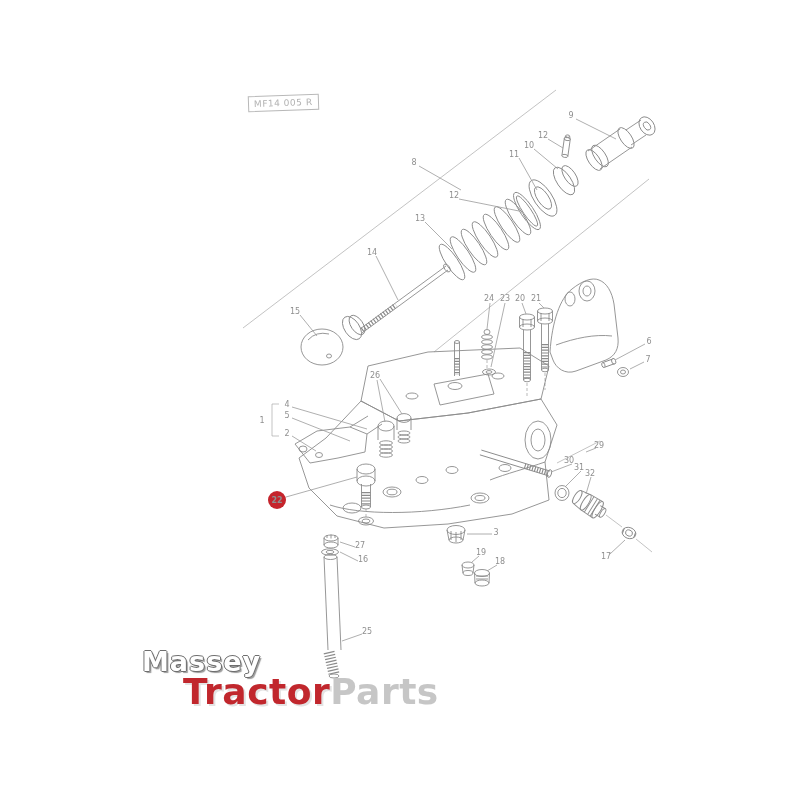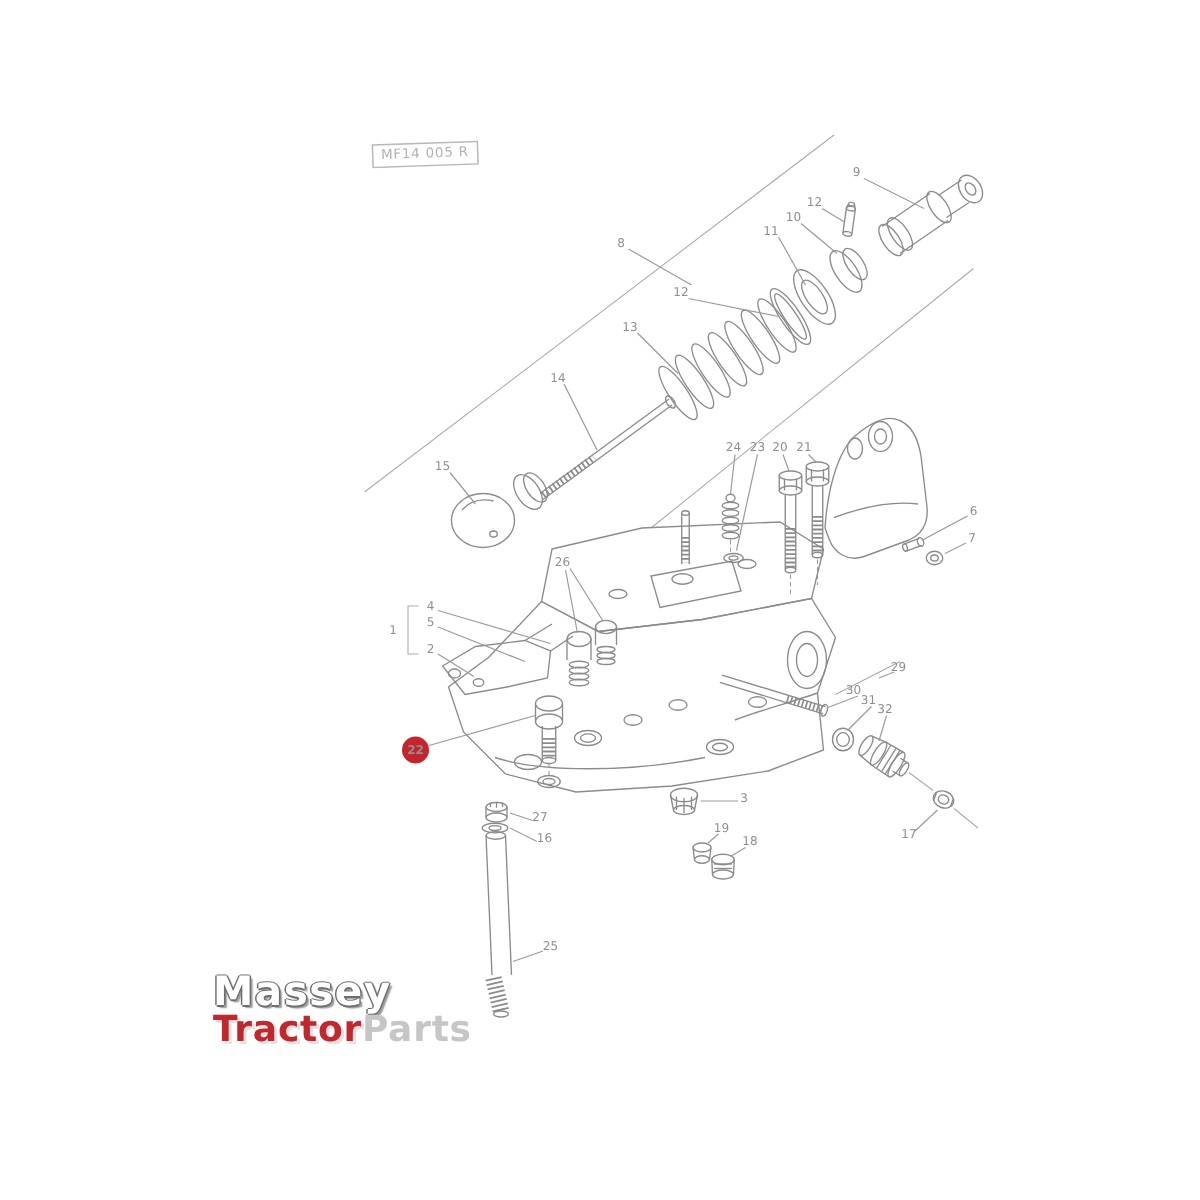--- a/index.html
+++ b/index.html
@@ -9,21 +9,21 @@
   .partline{stroke:#8b8b8b;stroke-width:0.9;fill:none;}
   .thinline{stroke:#a9a9a9;stroke-width:0.7;fill:none;}
   .thread{stroke:#8b8b8b;fill:none;}
   .hidden-line{stroke:#9c9c9c;stroke-width:0.7;fill:none;stroke-dasharray:3 2;}
   #ref-box{position:absolute;left:248px;top:95px;border:1px solid #b8b8b8;color:#b2b2b2;
            font-size:9px;letter-spacing:0.5px;padding:2px 5px;transform:rotate(-2deg);
            background:transparent;white-space:nowrap;}
   #watermark{position:absolute;left:142px;top:650px;line-height:0.92;user-select:none;}
   #wm-line1{font-size:27px;font-weight:bold;color:#ffffff;letter-spacing:1px;
      text-shadow:1px 0 #6e6e6e,-1px 0 #6e6e6e,0 1px #6e6e6e,0 -1px #6e6e6e,2px 2px 1px #9a9a9a;}
-  #wm-line2{font-size:24px;font-weight:bold;letter-spacing:0.5px;}
+  #wm-line2{font-size:36px;font-weight:bold;letter-spacing:0.5px;margin-left:41px;}
   #wm-tractor{color:#c1272d;text-shadow:2px 2px 0 #e3e3e3;}
   #wm-parts{color:#c6c6c6;text-shadow:1px 1px 0 #ffffff;}
   .co-label{font-size:8px;fill:#8f8f8f;}
   .leader{stroke:#9b9b9b;stroke-width:0.8;}
 </style>
 </head>
 <body>
 
 <div id="stage">
 

